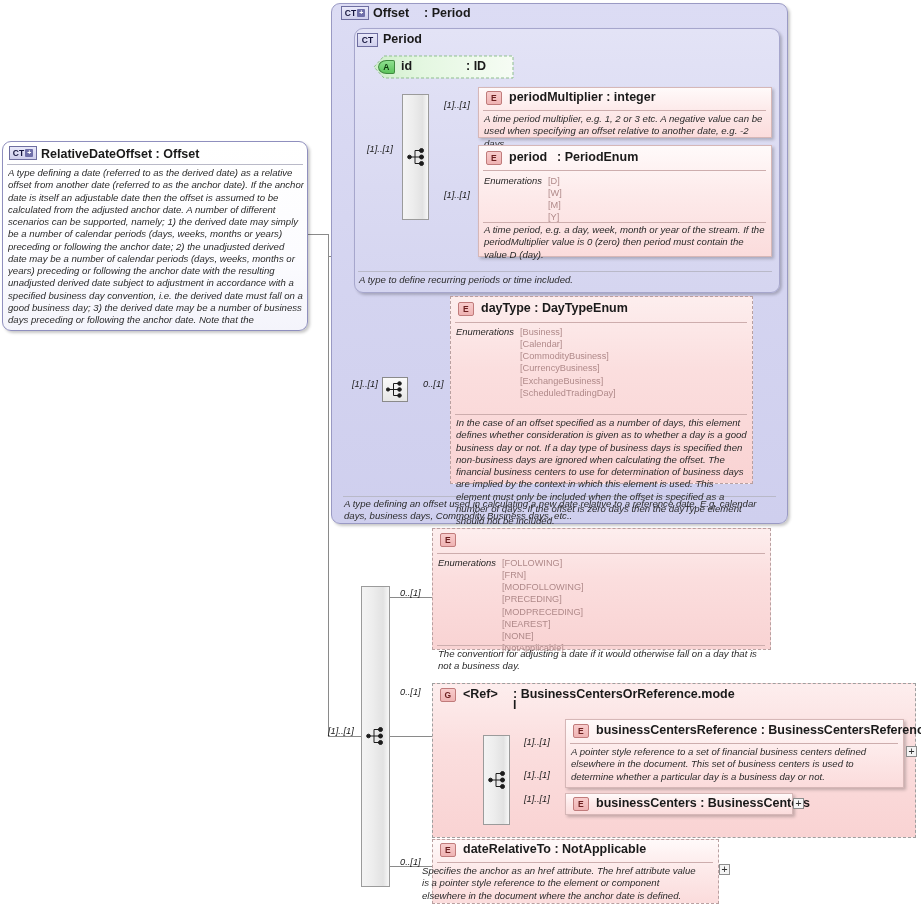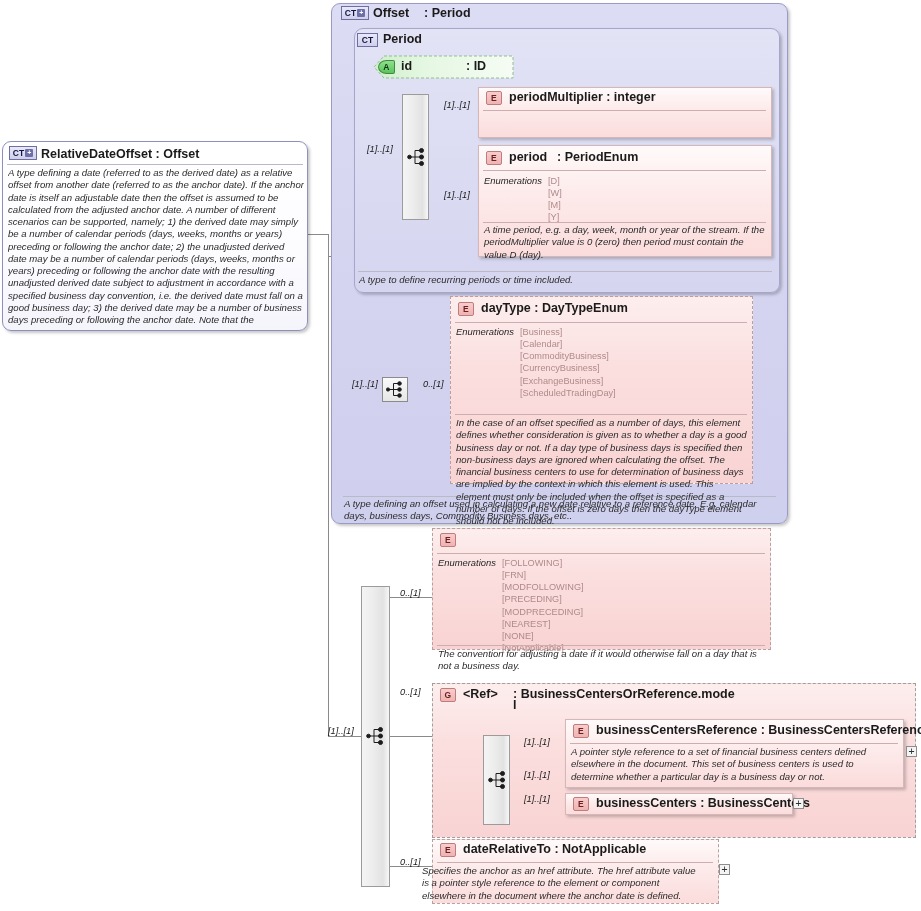--- a/index.html
+++ b/index.html
@@ -209,20 +209,21 @@
     </g>
   </svg>
   <div class="card" style="left:367px;top:144px;">[1]..[1]</div>
 
   <div class="box ebox-solid shadow" style="left:478px;top:87px;width:294px;height:51px;"></div>
   <div class="badge badge-e" style="left:486px;top:91px;">
     <span>E</span>
   </div>
   <div class="hdr" style="left:509px;top:90px;">periodMultiplier : integer</div>
   <div class="rule-pink" style="left:483px;top:110px;width:283px;"></div>
+  <div class="desc" style="left:484px;top:113px;width:283px;">A time period multiplier, e.g. 1, 2 or 3 etc. A negative value can be used when specifying an offset relative to another date, e.g. -2 days.</div>
   <div class="card" style="left:444px;top:100px;">[1]..[1]</div>
 
   <div class="box ebox-solid shadow" style="left:478px;top:145px;width:294px;height:112px;"></div>
   <div class="badge badge-e" style="left:486px;top:151px;">
     <span>E</span>
   </div>
   <div class="hdr" style="left:509px;top:150px;">period</div>
   <div class="hdr" style="left:557px;top:150px;">: PeriodEnum</div>
   <div class="rule-pink" style="left:483px;top:170px;width:283px;"></div>
   <div class="enum-label" style="left:484px;top:175px;">Enumerations</div>

